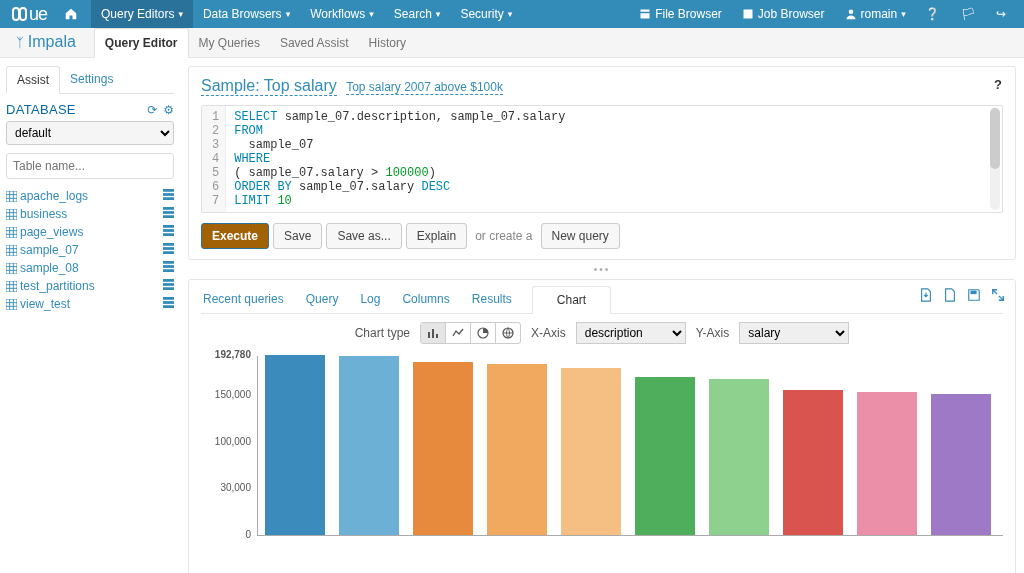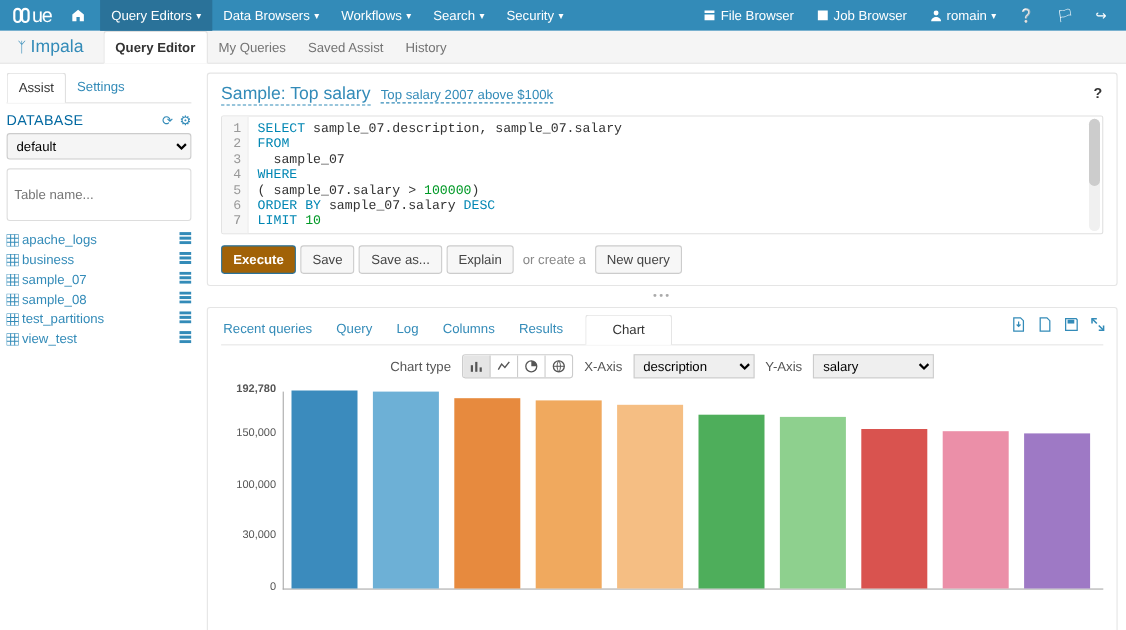--- a/index.html
+++ b/index.html
@@ -32,21 +32,21 @@
 
 
 .side-tabs { display: flex; border-bottom: 1px solid #e0e0e0; margin-bottom: 8px; }
 .side-tab { padding: 6px 10px; font-size: 12px; color: #338bb8; cursor: pointer; }
 .side-tab.active { color: #333; border: 1px solid #e0e0e0; border-bottom: 1px solid #fff; border-radius: 3px 3px 0 0; margin-bottom: -1px; background: #fff; }
 
 .db-head { display: flex; align-items: center; justify-content: space-between; margin-bottom: 4px; }
 .db-title { font-weight: normal; color: #0369a1; font-size: 13px; letter-spacing: .3px; }
 .db-icons { color: #338bb8; display: flex; gap: 6px; }
 .db-select { width: 100%; border: 1px solid #ccc; border-radius: 3px; background: #f5f5f5; padding: 3px 4px; font-size: 12px; margin-bottom: 8px; }
-.tbl-search { width: 100%; border: 1px solid #ddd; border-radius: 3px; padding: 16px 6px; font-size: 12px; color: #888; margin-bottom: 8px; }
+.tbl-search { width: 100%; border: 1px solid #ddd; border-radius: 3px; padding: 5px 6px; font-size: 12px; color: #888; margin-bottom: 8px; }
 .tbl-list { list-style: none; }
 .tbl-list li { display: flex; align-items: center; justify-content: space-between; padding: 2px 0; }
 .tbl-list li .tleft { display: flex; align-items: center; gap: 3px; color: #338bb8; cursor: pointer; }
 .tbl-list li .tright { color: #338bb8; cursor: pointer; }
 .grid-ic { width: 11px; height: 11px; fill: #338bb8; }
 
 
 .panel { border: 1px solid #e5e5e5; border-radius: 3px; padding: 10px 12px; margin-bottom: 8px; background: #fff; position: relative; }
 .q-title { font-size: 16px; color: #338bb8; border-bottom: 1px dashed #338bb8; padding-bottom: 1px; display: inline; }
 .q-sub { color: #338bb8; font-size: 12px; margin-left: 6px; border-bottom: 1px dashed #338bb8; }
@@ -195,20 +195,34 @@
             </svg></span>
         </li>
         <li>
           <span class="tleft"><svg class="grid-ic" viewBox="0 0 12 12">
               <rect x="0" y="0" width="12" height="12" fill="none" stroke="#338bb8"></rect>
               <line x1="0" y1="4" x2="12" y2="4" stroke="#338bb8"></line>
               <line x1="0" y1="8" x2="12" y2="8" stroke="#338bb8"></line>
               <line x1="4" y1="0" x2="4" y2="12" stroke="#338bb8"></line>
               <line x1="8" y1="0" x2="8" y2="12" stroke="#338bb8"></line>
             </svg>business</span>
+          <span class="tright"><svg class="grid-ic" viewBox="0 0 12 12">
+              <rect x="0" y="0" width="12" height="3" fill="#338bb8"></rect>
+              <rect x="0" y="4.5" width="12" height="3" fill="#338bb8"></rect>
+              <rect x="0" y="9" width="12" height="3" fill="#338bb8"></rect>
+            </svg></span>
+        </li>
+        <li>
+          <span class="tleft"><svg class="grid-ic" viewBox="0 0 12 12">
+              <rect x="0" y="0" width="12" height="12" fill="none" stroke="#338bb8"></rect>
+              <line x1="0" y1="4" x2="12" y2="4" stroke="#338bb8"></line>
+              <line x1="0" y1="8" x2="12" y2="8" stroke="#338bb8"></line>
+              <line x1="4" y1="0" x2="4" y2="12" stroke="#338bb8"></line>
+              <line x1="8" y1="0" x2="8" y2="12" stroke="#338bb8"></line>
+            </svg>page_views</span>
           <span class="tright"><svg class="grid-ic" viewBox="0 0 12 12">
               <rect x="0" y="0" width="12" height="3" fill="#338bb8"></rect>
               <rect x="0" y="4.5" width="12" height="3" fill="#338bb8"></rect>
               <rect x="0" y="9" width="12" height="3" fill="#338bb8"></rect>
             </svg></span>
         </li>
         <li>
           <span class="tleft"><svg class="grid-ic" viewBox="0 0 12 12">
               <rect x="0" y="0" width="12" height="12" fill="none" stroke="#338bb8"></rect>
               <line x1="0" y1="4" x2="12" y2="4" stroke="#338bb8"></line>

